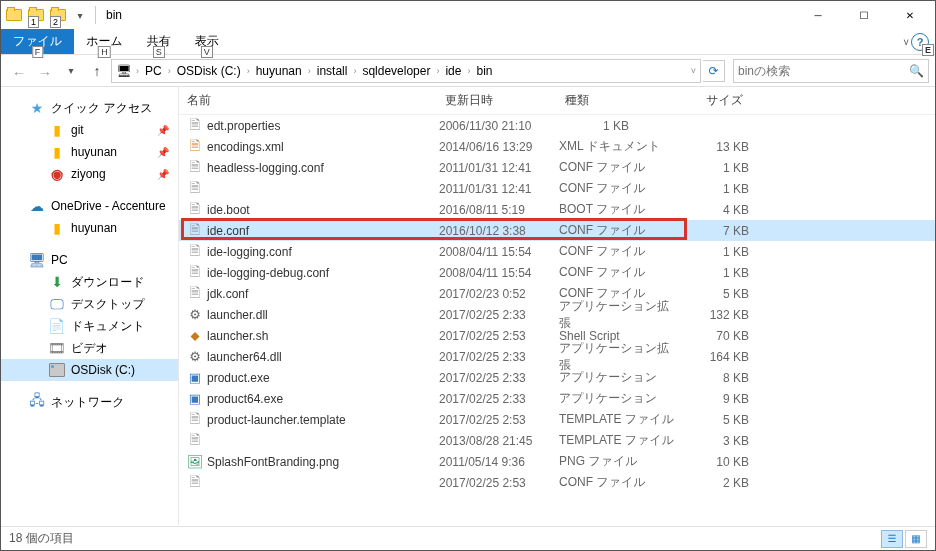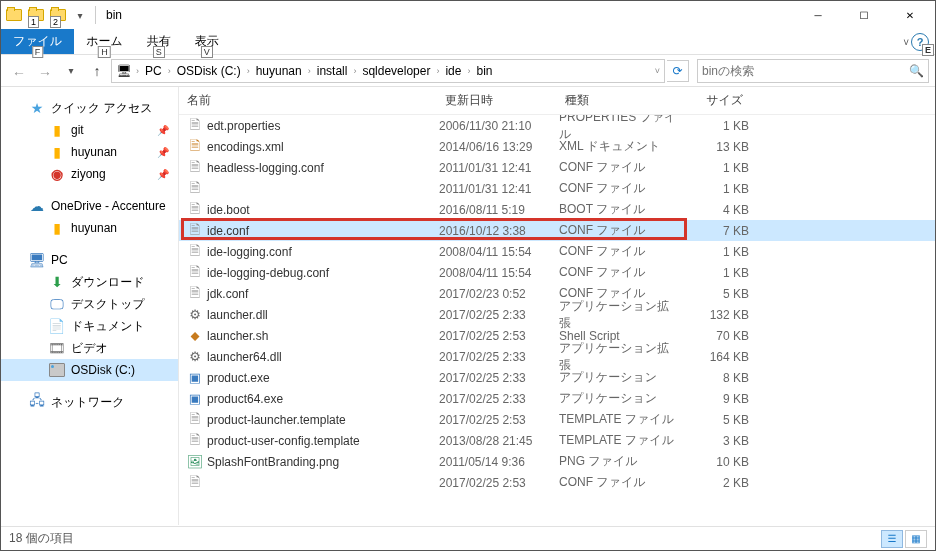--- a/index.html
+++ b/index.html
@@ -26,21 +26,21 @@
 
 .navbar { height: 32px; display: flex; align-items: center; padding: 3px 6px; gap: 2px; border-bottom: 1px solid #e1e1e1; }
 .nav-btn { width: 24px; height: 24px; display: flex; align-items: center; justify-content: center; color: #999; font-size: 14px; }
 .nav-btn.active { color: #333; }
 .nav-up { border: 1px solid transparent; }
 .breadcrumb { flex: 1; height: 24px; border: 1px solid #ccc; display: flex; align-items: center; padding: 0 2px; overflow: hidden; white-space: nowrap; }
 .breadcrumb .bc-icon { width: 20px; display: flex; align-items: center; justify-content: center; }
 .breadcrumb .crumb { padding: 0 4px; font-size: 12px; }
 .breadcrumb .caret { color: #888; font-size: 9px; padding: 0 2px; }
 .refresh { width: 22px; height: 22px; display: flex; align-items: center; justify-content: center; border: 1px solid #ccc; border-left: none; color: #1979ca; }
-.search { width: 232px; height: 24px; border: 1px solid #ccc; margin-left: 6px; display: flex; align-items: center; padding: 0 4px; }
+.search { width: 196px; height: 24px; border: 1px solid #ccc; margin-left: 6px; display: flex; align-items: center; padding: 0 4px; }
 .search input { border: none; outline: none; flex: 1; font-size: 12px; color: #888; }
 .search .sicon { color: #666; font-size: 12px; }
 
 .content { display: flex; height: 438px; }
 .navpane { width: 178px; border-right: 1px solid #e8e8e8; padding-top: 10px; overflow: hidden; }
 .np-item { display: flex; align-items: center; height: 22px; padding-left: 28px; gap: 6px; font-size: 12px; position: relative; }
 .np-item.sub { padding-left: 48px; }
 .np-item .pin { position: absolute; right: 8px; color: #888; font-size: 10px; }
 .np-item.selected { background: #cce8ff; }
 .np-spacer { height: 10px; }
@@ -226,21 +226,20 @@
       <div class="col col-type">種類</div>
       <div class="col col-size">サイズ</div>
     </div>
     <div class="rows" id="rows">
         <div class="row">
           <div class="c-name">
             <span class="file-icon doc">🗎</span>
             <span>edt.properties</span>
           </div>
           <div class="c-date">2006/11/30 21:10</div>
-          <div class="c-type">PROPERTIES ファイル</div>
           <div class="c-size">1 KB</div>
         </div>
         <div class="row">
           <div class="c-name">
             <span class="file-icon xml">🗎</span>
             <span>encodings.xml</span>
           </div>
           <div class="c-date">2014/06/16 13:29</div>
           <div class="c-type">XML ドキュメント</div>
           <div class="c-size">13 KB</div>
@@ -357,21 +356,20 @@
             <span class="file-icon doc">🗎</span>
             <span>product-launcher.template</span>
           </div>
           <div class="c-date">2017/02/25 2:53</div>
           <div class="c-type">TEMPLATE ファイル</div>
           <div class="c-size">5 KB</div>
         </div>
         <div class="row">
           <div class="c-name">
             <span class="file-icon doc">🗎</span>
-            <span>product-user-config.template</span>
           </div>
           <div class="c-date">2013/08/28 21:45</div>
           <div class="c-type">TEMPLATE ファイル</div>
           <div class="c-size">3 KB</div>
         </div>
         <div class="row">
           <div class="c-name">
             <span class="file-icon png">🖼</span>
             <span>SplashFontBranding.png</span>
           </div>

